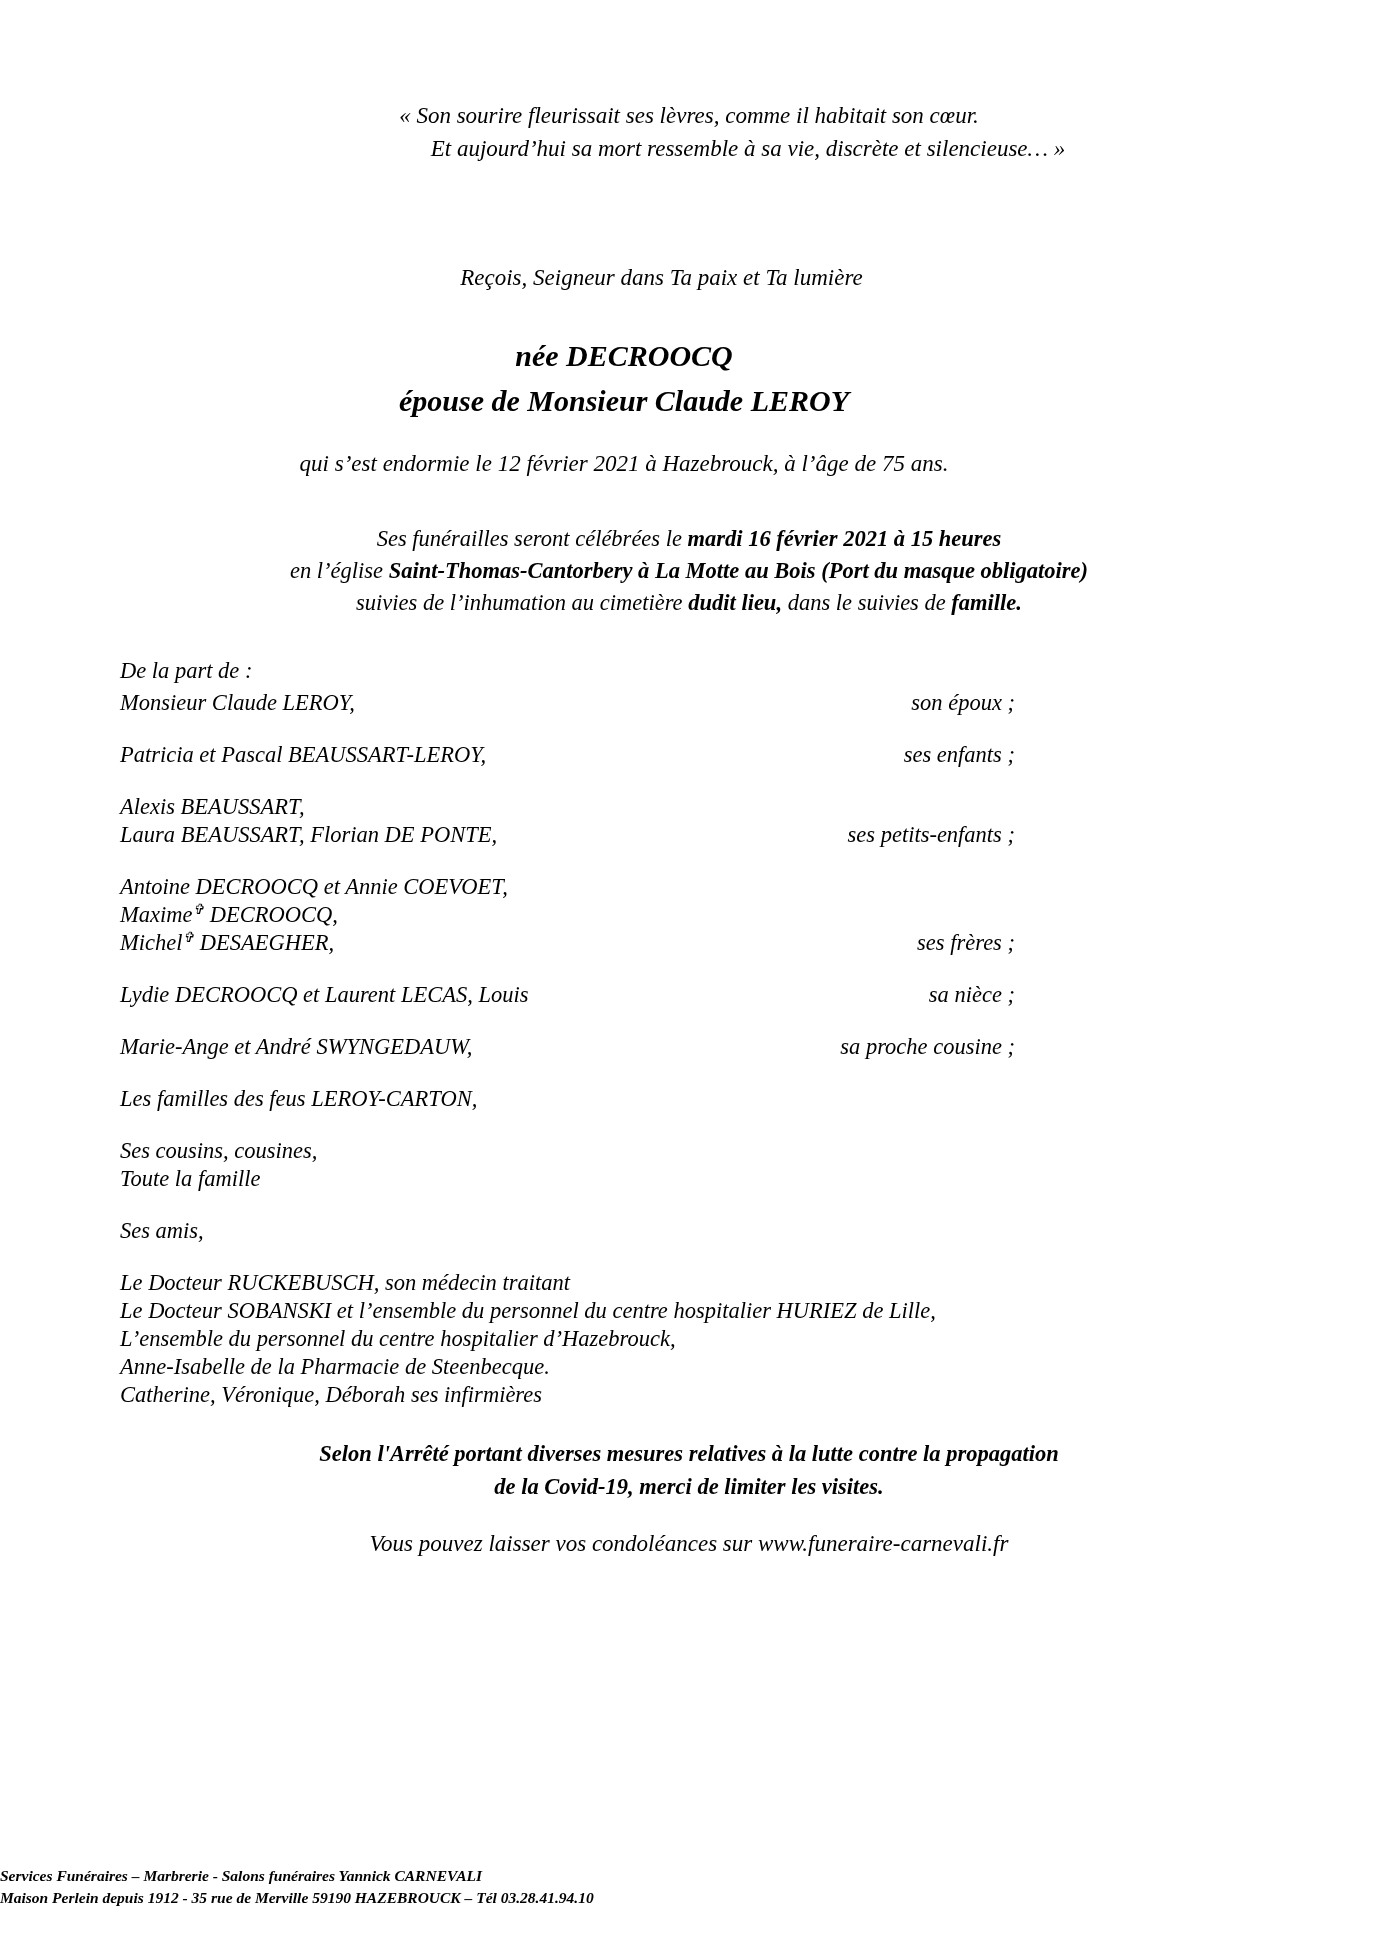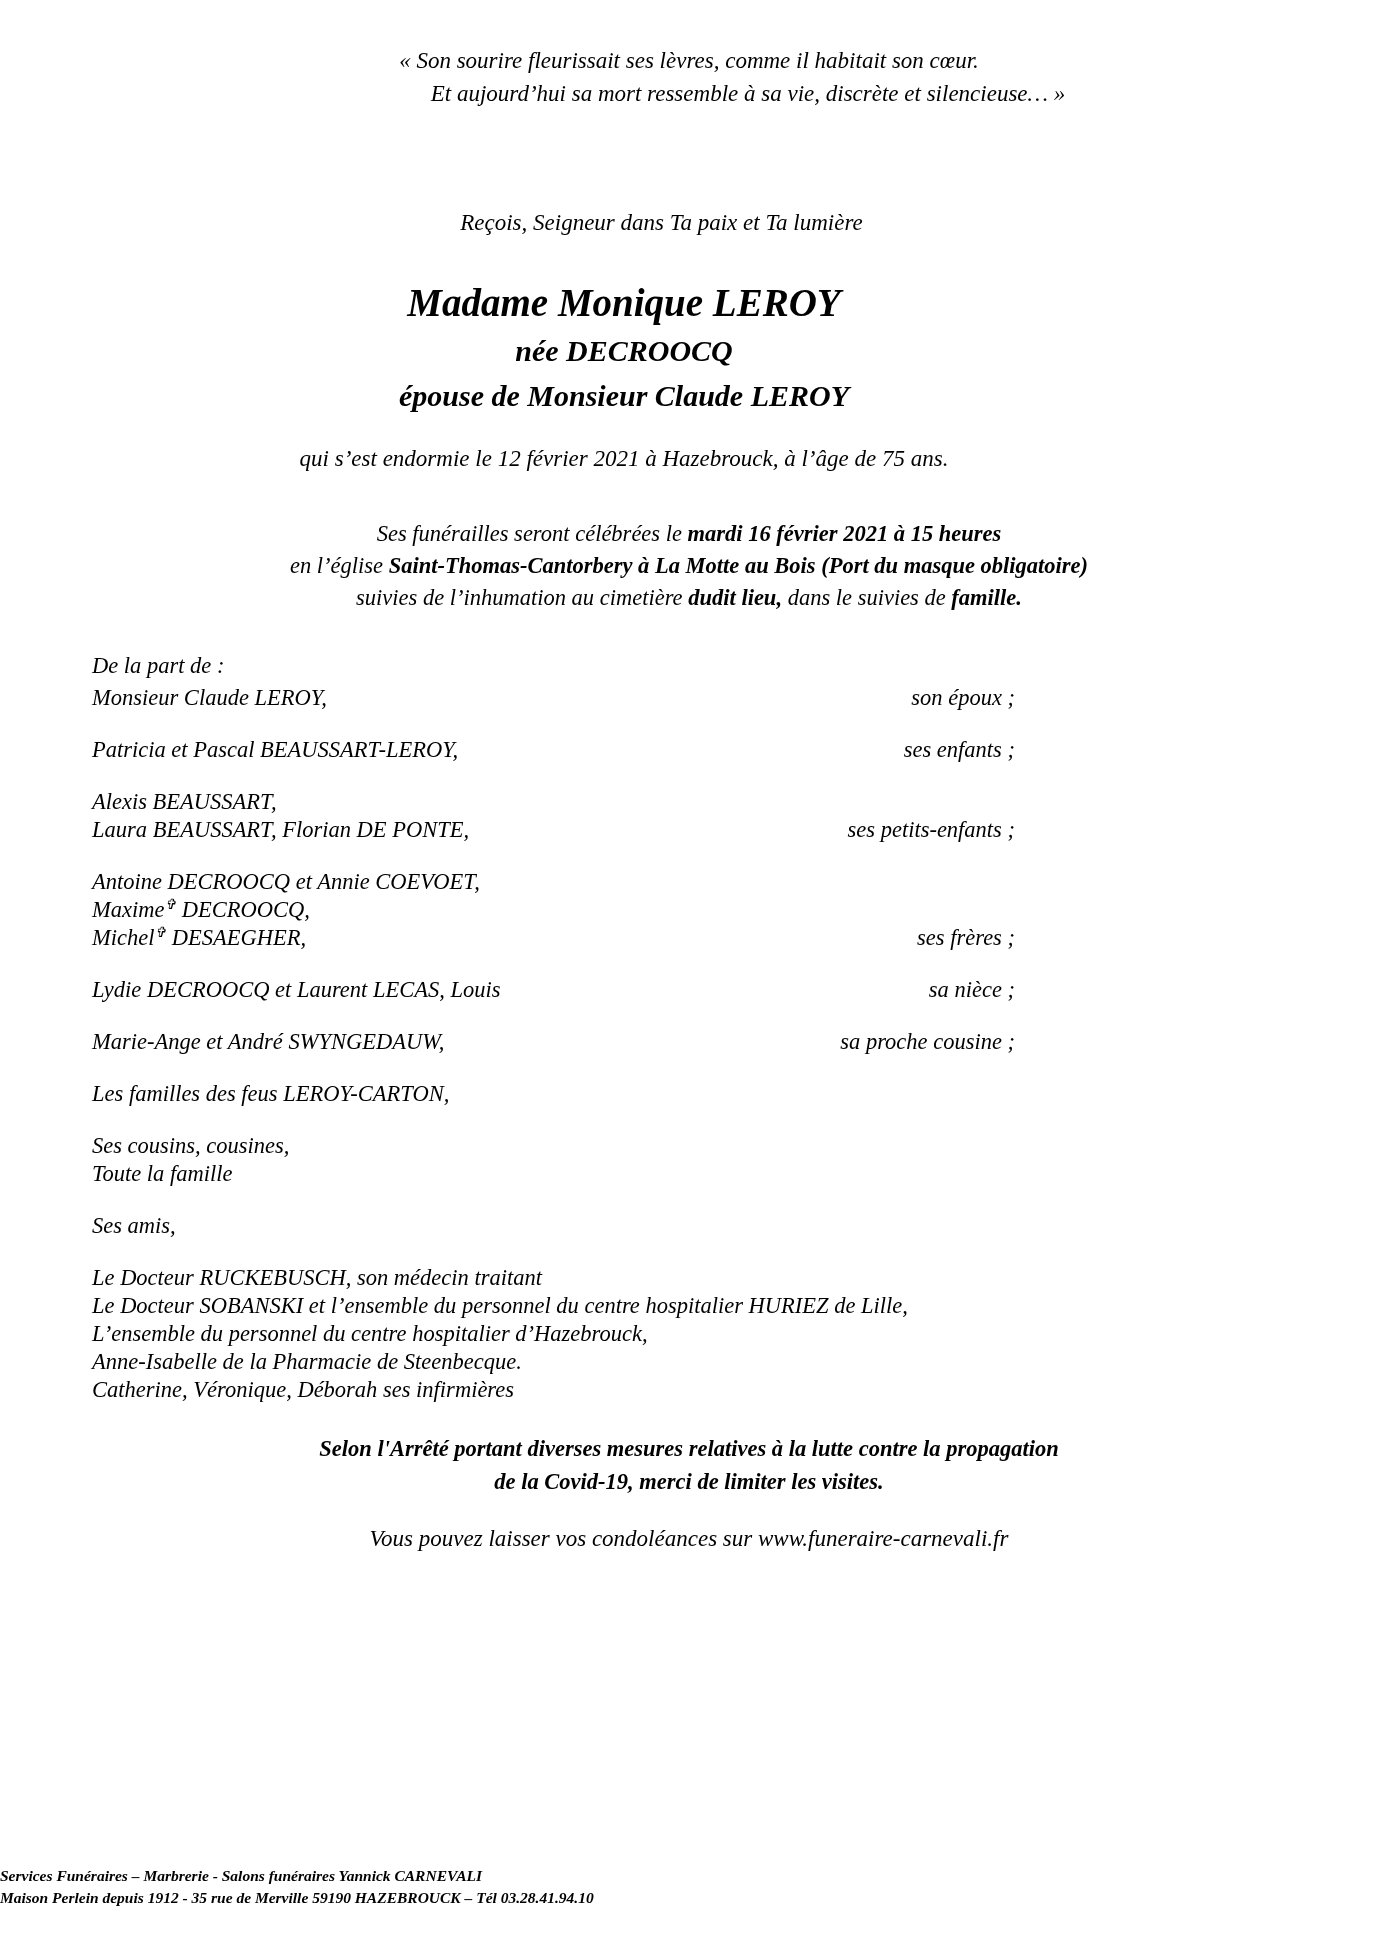--- a/index.html
+++ b/index.html
@@ -8,38 +8,38 @@
     width:1378px;
     height:1949px;
     background:#ffffff;
     color:#000000;
     font-family:"Liberation Serif","DejaVu Serif",serif;
     font-style:italic;
     overflow:hidden;
   }
   .center{text-align:center;}
   
-  .quote{padding-top:44px;font-size:23px;line-height:33px;}
+  .quote{padding-top:99px;font-size:23px;line-height:33px;}
   .quote-line2{margin-left:118px;}
   
   .prayer{margin-top:100px;font-size:23px;margin-right:55px;}
   
   .title-block{margin-top:42px;margin-right:130px;font-weight:bold;}
   .deceased-name{font-size:39px;line-height:50px;}
   .maiden-name{font-size:30px;line-height:45px;}
   .spouse-line{font-size:30px;line-height:45px;}
   
   .death-notice{margin-top:28px;margin-right:130px;font-size:23px;}
   
   .funeral{margin-top:46px;font-size:22.5px;line-height:32px;}
   .funeral b, .bold{font-weight:bold;}
   
   .reunion{margin-top:48px;margin-right:70px;font-size:22.5px;line-height:32px;}
   
-  .family{margin-top:38px;padding-left:92px;padding-right:363px;font-size:22.5px;line-height:28px;}
+  .family{margin-top:38px;padding-left:120px;padding-right:363px;font-size:22.5px;line-height:28px;}
   .fgroup{margin-top:24px;}
   .fgroup.first{margin-top:4px;}
   .frow{display:flex;justify-content:space-between;align-items:baseline;}
   .flabel{text-align:right;white-space:nowrap;font-style:italic;}
   sup.cross{font-size:14px;line-height:0;}
   
   .attente{margin-top:52px;font-size:22.5px;line-height:33px;}
   
   .covid{margin-top:28px;font-size:22.5px;line-height:33px;font-weight:bold;}
   
@@ -60,21 +60,20 @@
 <div class="page">
 
   <div class="quote center">
     <div class="quote-line1">« Son sourire fleurissait ses lèvres, comme il habitait son cœur.</div>
     <div class="quote-line2">Et aujourd’hui sa mort ressemble à sa vie, discrète et silencieuse… »</div>
   </div>
 
   <div class="prayer center">Reçois, Seigneur dans Ta paix et Ta lumière</div>
 
   <div class="title-block center">
-    <div class="deceased-name">Madame Monique LEROY</div>
     <div class="maiden-name">née DECROOCQ</div>
     <div class="spouse-line">épouse de Monsieur Claude LEROY</div>
   </div>
 
   <div class="death-notice center">qui s’est endormie le 12 février 2021 à Hazebrouck, à l’âge de 75 ans.</div>
 
   <div class="funeral center">
     <div><span>Ses funérailles seront célébrées le </span><b>mardi 16 février 2021 à 15 heures</b></div>
     <div><span>en l’église </span><b>Saint-Thomas-Cantorbery à La Motte au Bois (Port du masque obligatoire)</b></div>
     <div><span>suivies de l’inhumation au cimetière </span><b>dudit lieu,</b><span> dans le suivies de </span><b>famille.</b></div>

